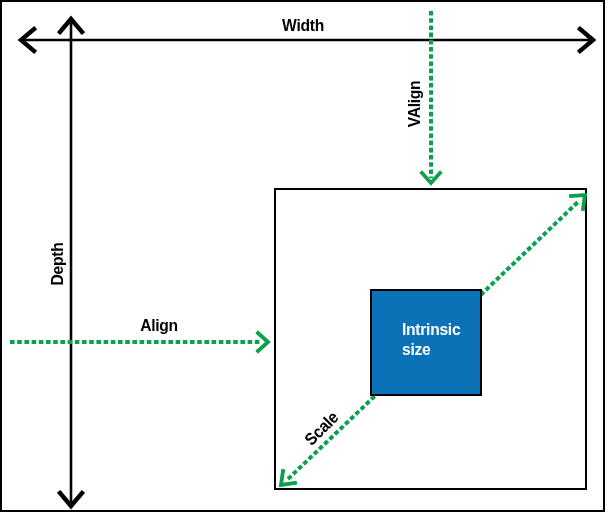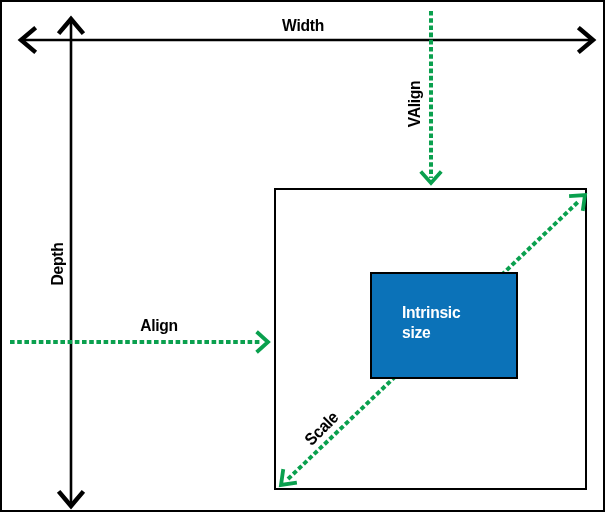--- a/index.html
+++ b/index.html
@@ -36,22 +36,22 @@
     position: absolute;
     left: 272px; top: 186px;
     width: 313px; height: 302px;
     box-sizing: border-box;
     border: 2px solid var(--line-black, #000);
     background: transparent;
     z-index: 1;
   }
   .intrinsic-box {
     position: absolute;
-    left: 368px; top: 270px;
-    width: 148px; height: 107px;
+    left: 368px; top: 287px;
+    width: 112px; height: 107px;
     box-sizing: border-box;
     border: 2px solid var(--line-black, #000);
     background: var(--intrinsic-blue, #0b72b8);
     z-index: 3;
   }
   .intrinsic-text {
     position: absolute;
     left: 30px; top: 29px;
     color: var(--intrinsic-text, #fff);
     font-size: 17px;

